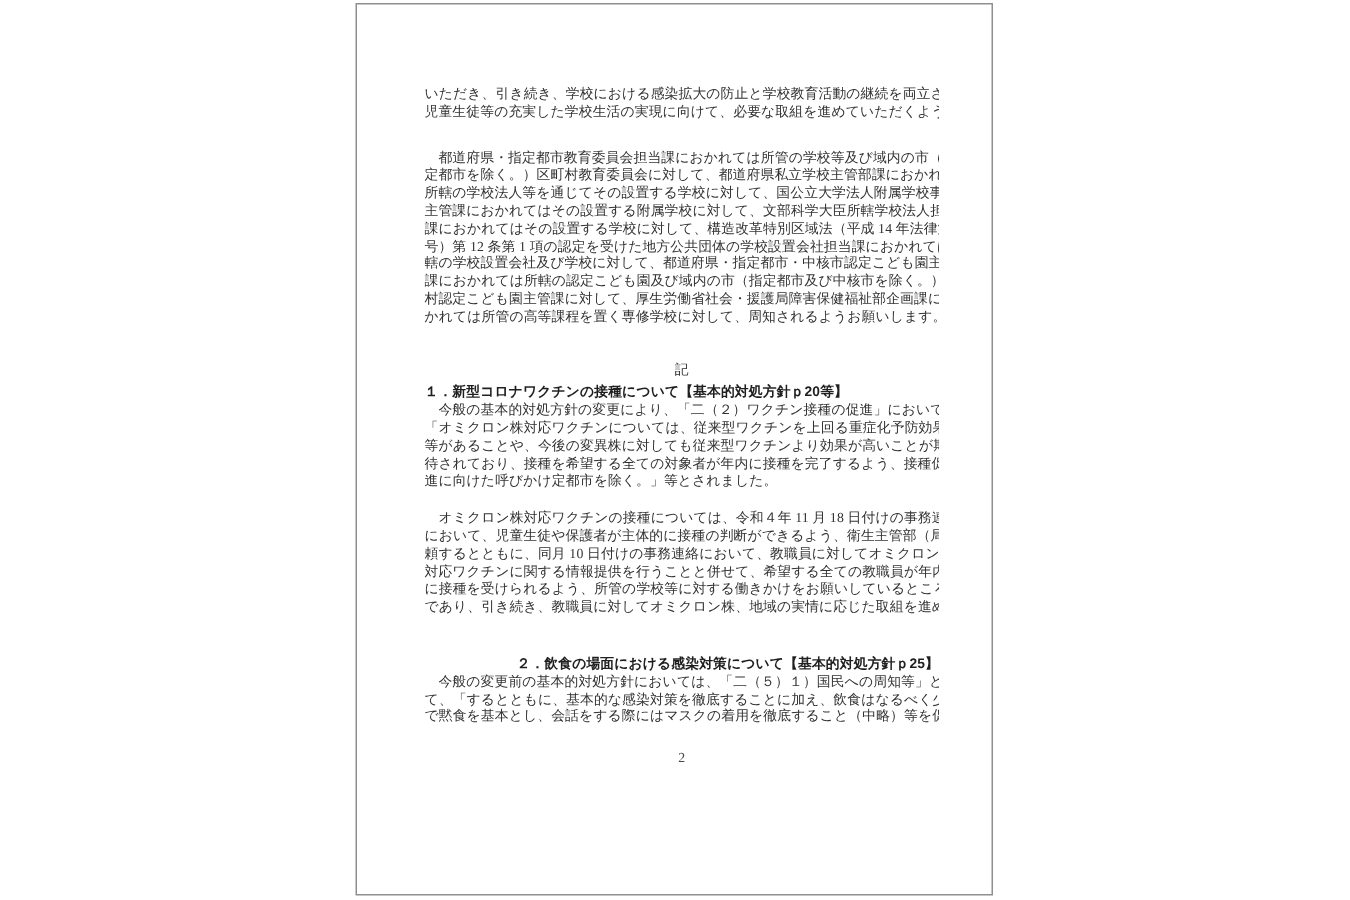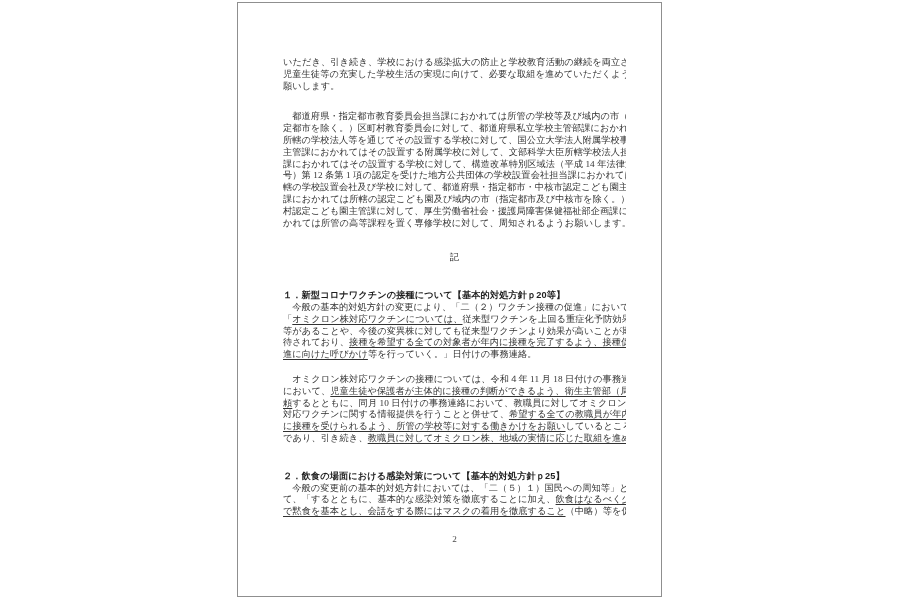--- a/index.html
+++ b/index.html
@@ -43,43 +43,42 @@
     overflow: hidden;
     letter-spacing: 0.1px;
   }
   
   .t-h .line {
     font-family: "Liberation Sans", "DejaVu Sans", sans-serif;
     font-weight: bold;
     color: #1f1f1f;
   }
   .t-c { text-align: center; }
-  .u { text-decoration: underline; text-underline-offset: 1.5px; }
+  .u { text-underline-offset: 1.5px; }
   
   .blk-intro-closing { margin-top: 54px; }
   .blk-addressees   { margin-top: 19px; }
   .blk-kicker       { margin-top: 23px; }
-  .blk-sec1-heading { margin-top: 26px; }
+  .blk-sec1-heading { margin-top: 4px; }
   .blk-sec1-body1   { margin-top: 0; }
   .blk-sec1-body2   { margin-top: 13px; }
-  .blk-sec2-heading { margin-top: 26px; }
+  .blk-sec2-heading { margin-top: 26px; text-align: right; }
   .blk-sec2-body    { margin-top: 0; }
   .blk-page-number  { margin-top: 16px; }
   .blk-page-number .line { color: #4a4a4a; }
 </style>
 </head>
 <body>
 
 <div class="stage">
   <div class="sheet">
     <div class="content">
         <div class="blk blk-intro-closing t-p">
           <div class="line"><span>いただき、引き続き、学校における感染拡大の防止と学校教育活動の継続を両立させ、</span></div>
           <div class="line"><span>児童生徒等の充実した学校生活の実現に向けて、必要な取組を進めていただくようお</span></div>
-          <div class="line"><span>願いします。</span></div>
         </div>
         <div class="blk blk-addressees t-p">
           <div class="line"><span>　都道府県・指定都市教育委員会担当課におかれては所管の学校等及び域内の市（指</span></div>
           <div class="line"><span>定都市を除く。）区町村教育委員会に対して、都道府県私立学校主管部課におかれては</span></div>
           <div class="line"><span>所轄の学校法人等を通じてその設置する学校に対して、国公立大学法人附属学校事務</span></div>
           <div class="line"><span>主管課におかれてはその設置する附属学校に対して、文部科学大臣所轄学校法人担当</span></div>
           <div class="line"><span>課におかれてはその設置する学校に対して、構造改革特別区域法（平成 14 年法律第 189</span></div>
           <div class="line"><span>号）第 12 条第 1 項の認定を受けた地方公共団体の学校設置会社担当課におかれては所</span></div>
           <div class="line"><span>轄の学校設置会社及び学校に対して、都道府県・指定都市・中核市認定こども園主管</span></div>
           <div class="line"><span>課におかれては所轄の認定こども園及び域内の市（指定都市及び中核市を除く。）区町</span></div>
@@ -90,21 +89,21 @@
           <div class="line"><span>記</span></div>
         </div>
         <div class="blk blk-sec1-heading t-h">
           <div class="line"><span>１．新型コロナワクチンの接種について【基本的対処方針ｐ20等】</span></div>
         </div>
         <div class="blk blk-sec1-body1 t-p">
           <div class="line"><span>　今般の基本的対処方針の変更により、「二（２）ワクチン接種の促進」において、</span></div>
           <div class="line"><span>「</span><span class="u">オミクロン株対応ワクチンについては、</span><span>従来型ワクチンを上回る重症化予防効果</span></div>
           <div class="line"><span>等があることや、今後の変異株に対しても従来型ワクチンより効果が高いことが期</span></div>
           <div class="line"><span>待されており、</span><span class="u">接種を希望する全ての対象者が年内に接種を完了するよう、接種促</span></div>
-          <div class="line"><span class="u">進に向けた呼びかけ</span><span>等を行っていく。」日付けの事務連絡。</span></div>
+          <div class="line"><span class="u">進に向けた呼びかけ</span><span>定都市を除く。」等とされました。</span></div>
         </div>
         <div class="blk blk-sec1-body2 t-p">
           <div class="line"><span>　オミクロン株対応ワクチンの接種については、令和４年 11 月 18 日付けの事務連絡</span></div>
           <div class="line"><span>において、</span><span class="u">児童生徒や保護者が主体的に接種の判断ができるよう、衛生主管部（局）</span></div>
           <div class="line"><span class="u">頼</span><span>するとともに、同月 10 日付けの事務連絡において、教職員に対してオミクロン株</span></div>
           <div class="line"><span>対応ワクチンに関する情報提供を行うことと併せて、</span><span class="u">希望する全ての教職員が年内</span></div>
           <div class="line"><span class="u">に接種を受けられるよう、所管の学校等に対する働きかけをお願い</span><span>しているところ</span></div>
           <div class="line"><span>であり、引き続き、</span><span class="u">教職員に対してオミクロン株、地域の実情に応じた取組を進め</span></div>
         </div>
         <div class="blk blk-sec2-heading t-h">

